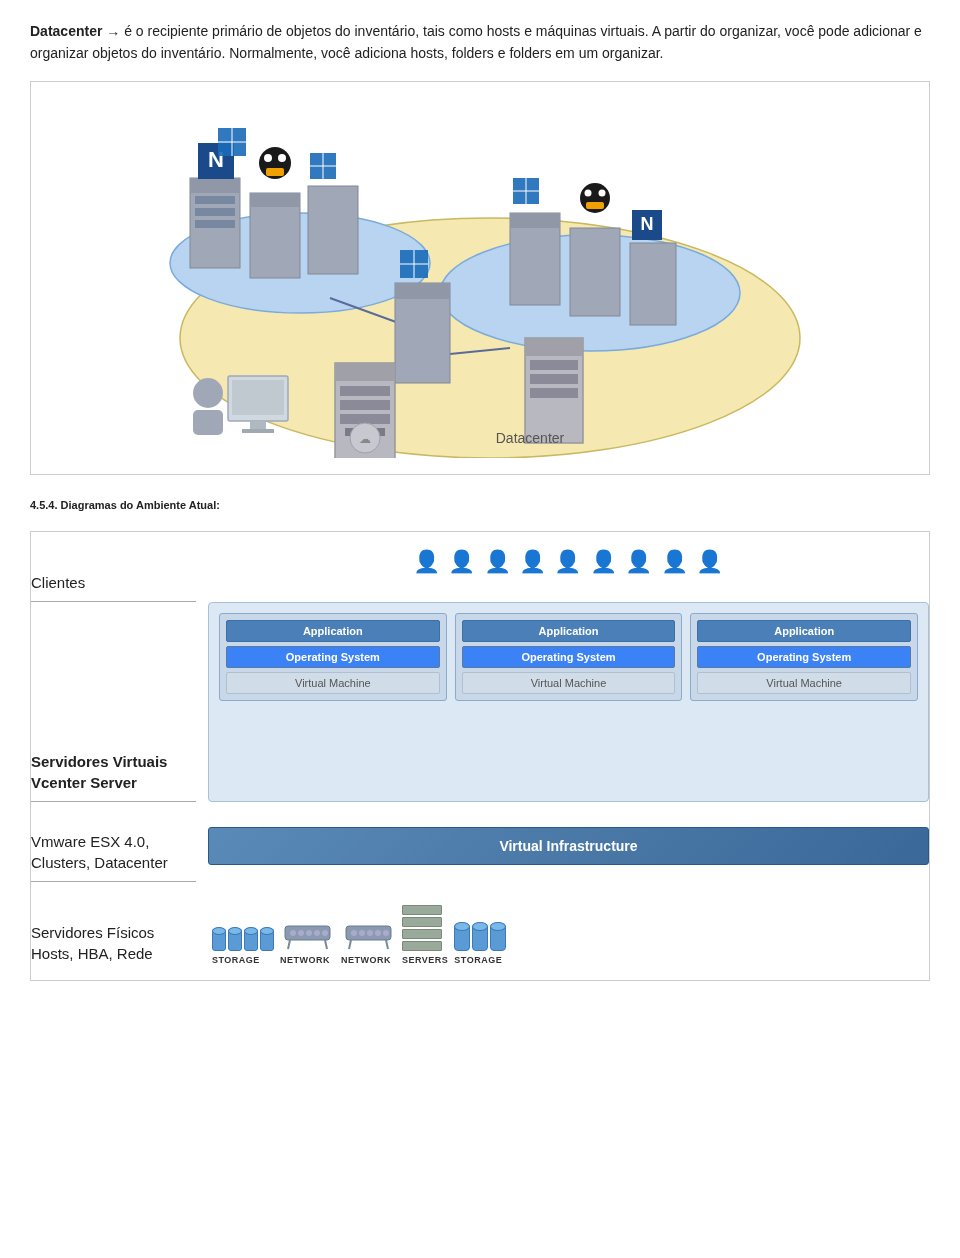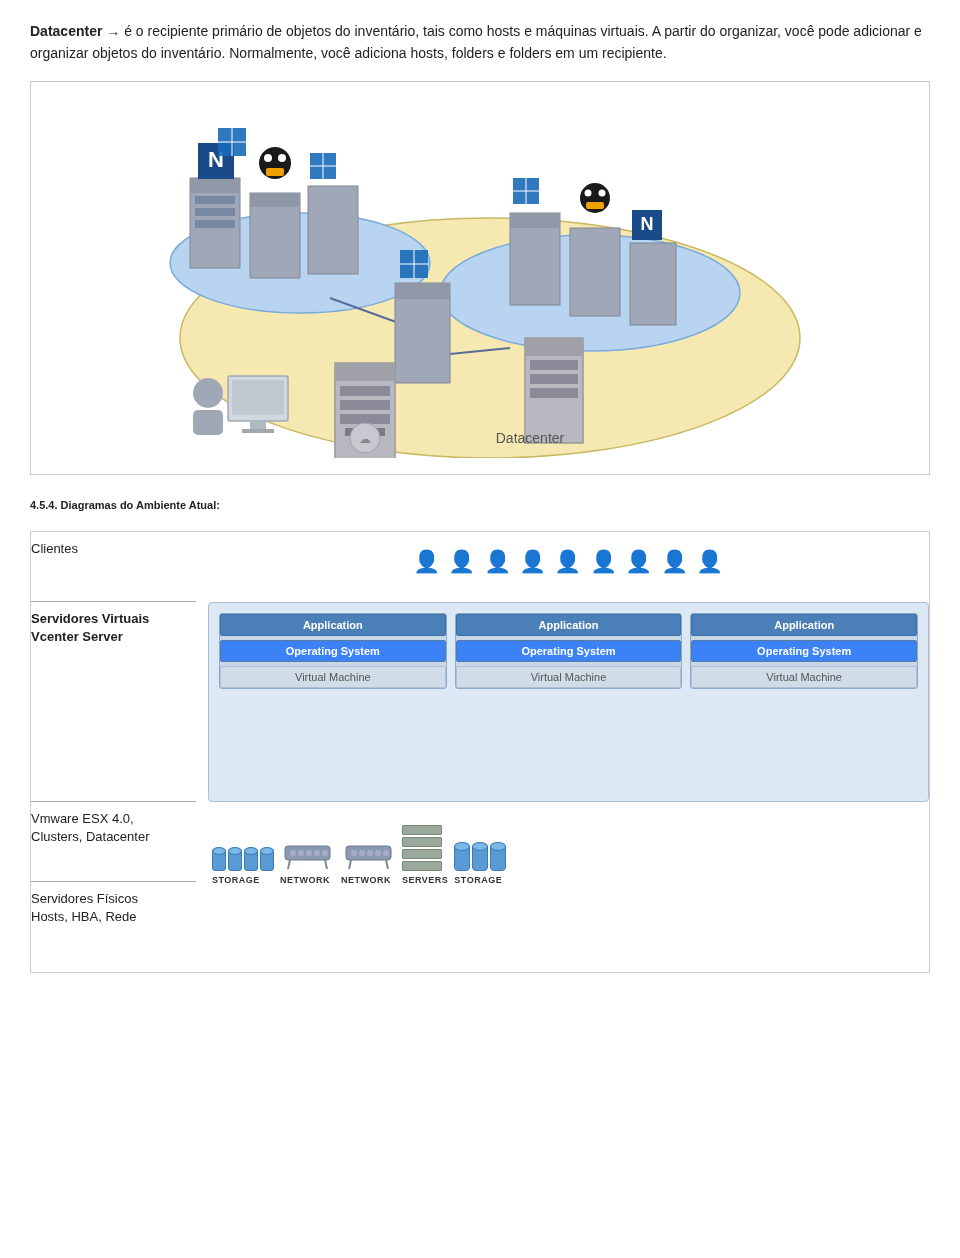--- a/index.html
+++ b/index.html
@@ -66,20 +66,21 @@
       display: flex;
       gap: 8px;
       margin-bottom: 8px;
     }
 
     .vm-col {
       flex: 1;
       background: #c8d8e8;
       border: 1px solid #8aabcc;
       border-radius: 3px;
+      padding: 6px;
       display: flex;
       flex-direction: column;
       gap: 4px;
     }
 
     .vm-layer {
       text-align: center;
       padding: 4px 2px;
       border-radius: 2px;
       font-size: 11px;
@@ -217,24 +218,24 @@
     
     .labels-col {
       width: 165px;
       flex-shrink: 0;
       display: flex;
       flex-direction: column;
     }
 
     .label-section {
       display: flex;
-      align-items: flex-start;
+      align-items: flex-end;
       padding: 8px 10px 8px 0;
       border-bottom: 1px solid #aaa;
-      font-size: 13px;
+      font-size: 15px;
       line-height: 1.4;
     }
 
     .label-section:last-child {
       border-bottom: none;
     }
 
     .label-section-clients {
       min-height: 70px;
     }
@@ -287,21 +288,21 @@
     .full-layout {
       display: flex;
       gap: 0;
       border: 1px solid #ccc;
     }
   </style>
 </head>
 <body>
 
 <div class="intro-text">
-  <strong>Datacenter</strong><span> → </span><span> é o recipiente primário de objetos do inventário, tais como hosts e máquinas virtuais. A partir do organizar, você pode adicionar e organizar objetos do inventário. Normalmente, você adiciona hosts, folders e </span><span>folders</span><span> em um recipiente.</span>
+  <strong>Datacenter</strong><span> → </span><span> é o recipiente primário de objetos do inventário, tais como hosts e máquinas virtuais. A partir do organizar, você pode adicionar e organizar objetos do inventário. Normalmente, você adiciona hosts, folders e </span><span>folders</span><span> em um organizar.</span>
 </div>
 
 <div class="datacenter-diagram-box">
   <div class="datacenter-svg-container">
     <svg width="700" height="360" viewBox="0 0 700 360">
 
       <ellipse cx="360" cy="240" rx="310" ry="120" fill="#f5e8b0" stroke="#c8b860" stroke-width="1.5"></ellipse>
 
       <ellipse cx="170" cy="165" rx="130" ry="50" fill="#b8d4f0" stroke="#7aabdc" stroke-width="1.5"></ellipse>
 
@@ -448,20 +449,23 @@
         </div>
 
         <div class="vm-col">
           <div class="vm-layer app">Application</div>
           <div class="vm-layer os">Operating System</div>
           <div class="vm-layer vm">Virtual Machine</div>
         </div>
       </div>
     </div>
 
+    <div class="diagram-section-vmware">
+      <div class="vi-banner" style="width:100%;">Virtual Infrastructure</div>
+    </div>
 
     <div class="diagram-section-physical">
       <div class="phys-row">
 
         <div class="phys-item">
           <div class="storage-group">
             <div class="cylinder"></div>
             <div class="cylinder"></div>
             <div class="cylinder"></div>
             <div class="cylinder"></div>

